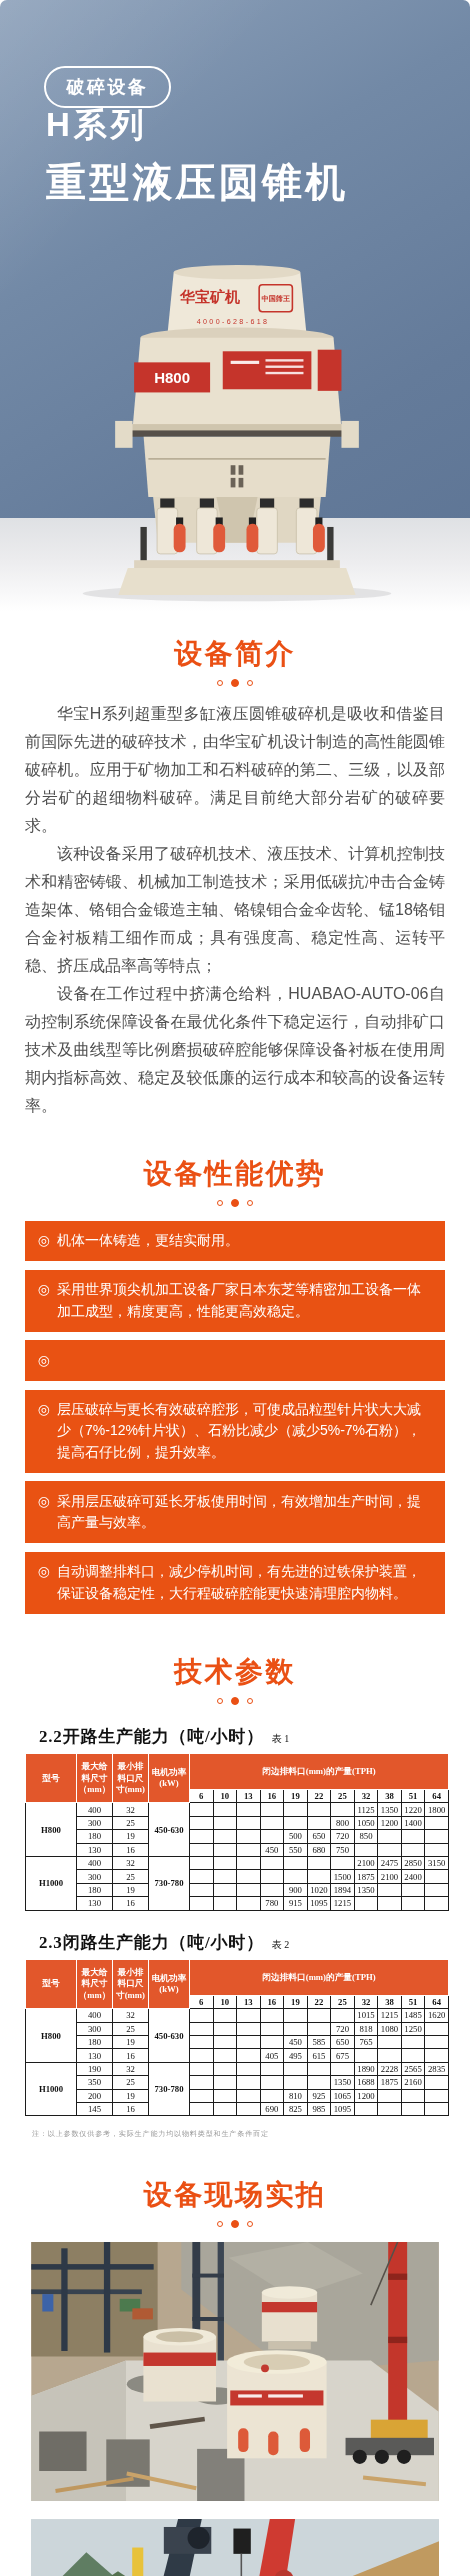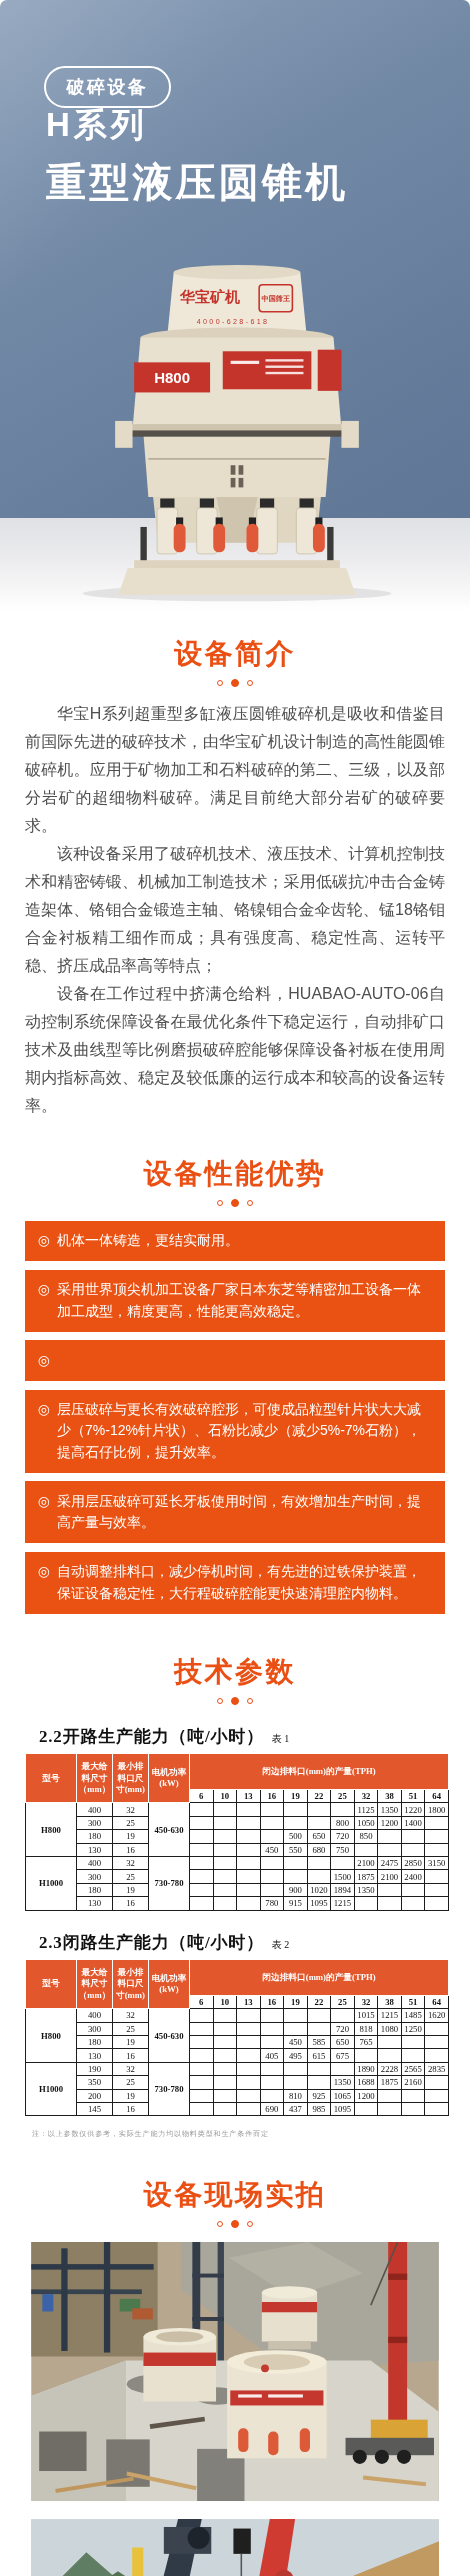--- a/index.html
+++ b/index.html
@@ -531,21 +531,21 @@
             <td class="cell-num"></td>
             <td class="cell-num"></td>
           </tr>
           <tr>
             <td>145</td>
             <td>16</td>
             <td class="cell-num"></td>
             <td class="cell-num"></td>
             <td class="cell-num"></td>
             <td class="cell-num">690</td>
-            <td class="cell-num">437</td>
+            <td class="cell-num">825</td>
             <td class="cell-num">985</td>
             <td class="cell-num">1095</td>
             <td class="cell-num"></td>
             <td class="cell-num"></td>
             <td class="cell-num"></td>
             <td class="cell-num"></td>
           </tr>
         </tbody>
       </table>
 

